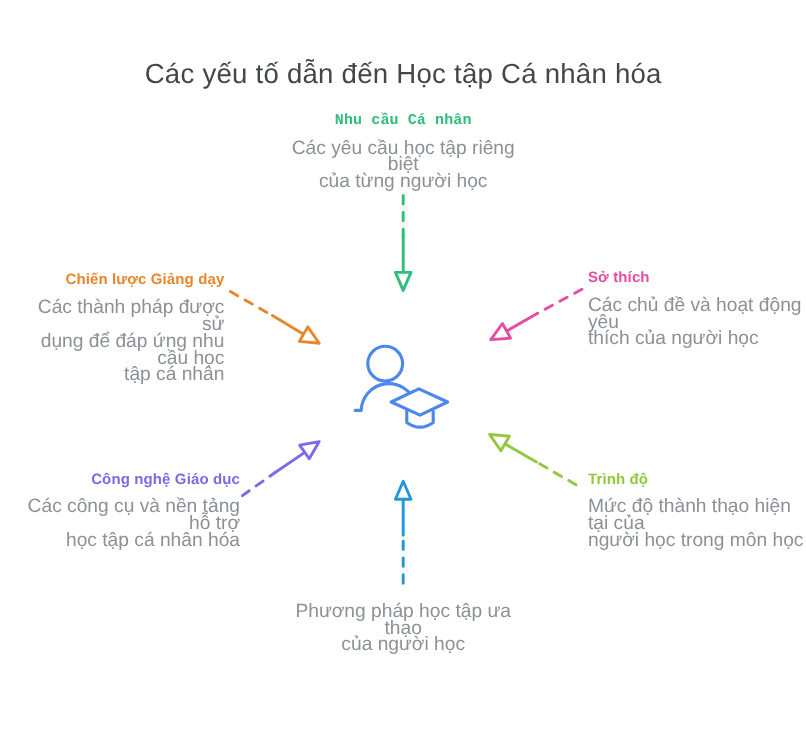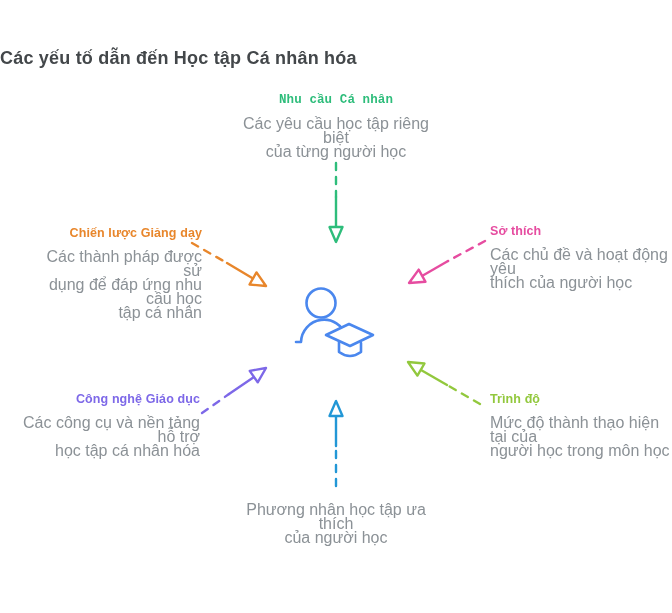--- a/index.html
+++ b/index.html
@@ -9,22 +9,23 @@
     height: 613px;
     background: #ffffff;
     font-family: "Liberation Sans", sans-serif;
     overflow: hidden;
   }
   .title {
     position: absolute;
     left: 0; right: 0;
     top: 48px;
     margin: 0;
-    font-size: 18px;
-    font-weight: 700;
+    text-align: center;
+    font-size: 23px;
+    font-weight: 400;
     letter-spacing: 0.2px;
   }
   .arrows, .center-icon { position: absolute; }
   .arrows { left: 0; top: 0; }
   .node { position: absolute; }
   .node .label {
     font-size: 12.5px;
     font-weight: 700;
     margin-bottom: 10px;
     letter-spacing: 0.1px;
@@ -32,21 +33,21 @@
   .node .desc {
     font-size: 16px;
     line-height: 14px;
     white-space: pre-line;
   }
   .node-top        { left: 231px; top: 93px;  width: 210px; text-align: center; }
   .node-right      { left: 490px; top: 224px; width: 185px; text-align: left; }
   .node-bot-right  { left: 490px; top: 392px; width: 190px; text-align: left; }
   .node-bottom     { left: 231px; top: 503px; width: 210px; text-align: center; }
   .node-bot-left   { right: 472px; top: 392px; width: 190px; text-align: right; }
-  .node-top-left   { right: 470px; top: 226px; width: 175px; text-align: right; }
+  .node-top-left   { right: 485px; top: 226px; width: 175px; text-align: right; }
   .center-icon { left: 283px; top: 280px; }
 </style>
 </head>
 <body>
 
 <div class="canvas">
 
   <h1 class="title" style="color: rgb(67, 71, 74);">Các yếu tố dẫn đến Học tập Cá nhân hóa</h1>
 
   <svg class="arrows" width="672" height="613" viewBox="0 0 672 613" fill="none">
@@ -100,21 +101,21 @@
 thích của người học</div>
   </div>
 
   <div class="node node-bot-right">
     <div class="label" style="color: rgb(146, 200, 61);">Trình độ</div>
     <div class="desc" style="color: rgb(139, 145, 150);">Mức độ thành thạo hiện tại của
 người học trong môn học</div>
   </div>
 
   <div class="node node-bottom">
-    <div class="desc" style="color: rgb(139, 145, 150);">Phương nhân học tập ưa thích
+    <div class="desc" style="color: rgb(139, 145, 150);">Phương pháp học tập ưa thạo
 của người học</div>
   </div>
 
   <div class="node node-bot-left">
     <div class="label" style="color: rgb(125, 104, 232);">Công nghệ Giáo dục</div>
     <div class="desc" style="color: rgb(139, 145, 150);">Các công cụ và nền tảng hỗ trợ
 học tập cá nhân hóa</div>
   </div>
 
   <div class="node node-top-left">

